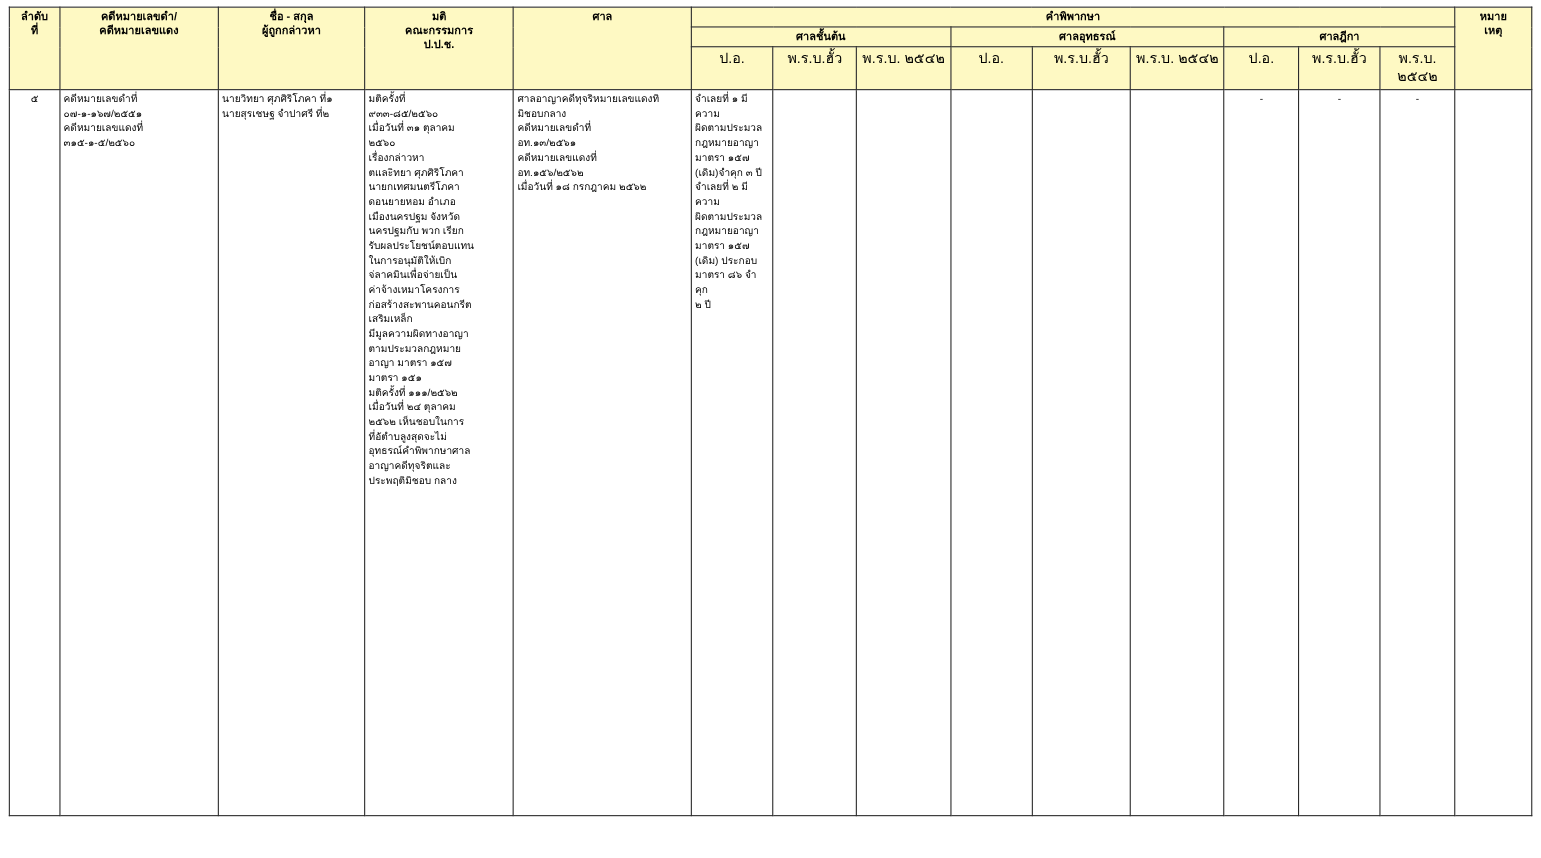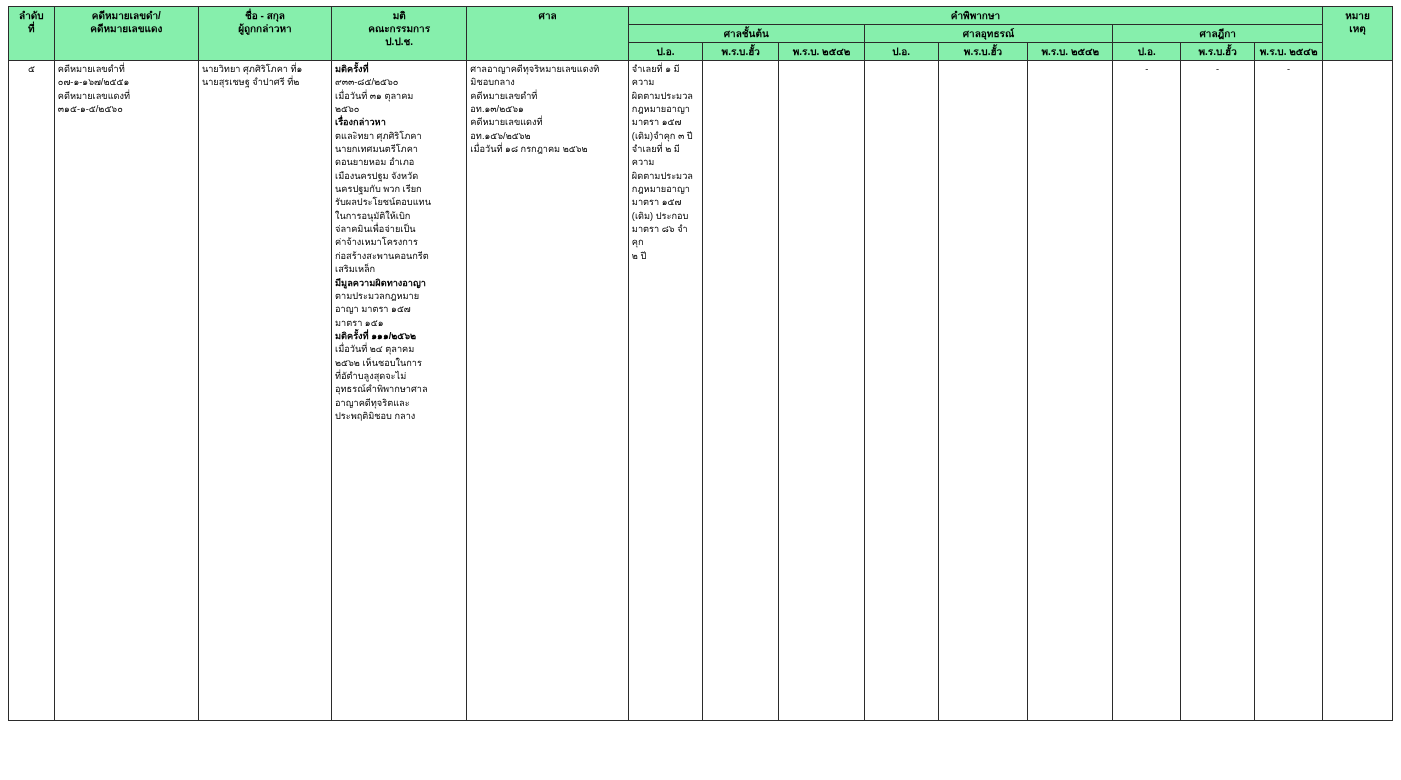--- a/index.html
+++ b/index.html
@@ -29,44 +29,44 @@
     color: #000;
   }
   table.doc th, table.doc td {
     border: 1px solid #2b2b2b;
     vertical-align: top;
     padding: 2px 3px;
     word-wrap: break-word;
     overflow-wrap: break-word;
   }
   thead th {
-    background: #86efac;
+    background: #fef9c3;
     text-align: center;
     vertical-align: middle;
     font-weight: bold;
     font-size: 10px;
     line-height: 1.3;
     padding: 3px 2px;
   }
   thead th.sub {
-    font-weight: bold;
-    font-size: 10px;
+    font-weight: normal;
+    font-size: 13px;
   }
   tbody td {
     background: #ffffff;
     font-size: 9.2px;
   }
   td.center {
     text-align: center;
   }
   .cell-lines p {
     margin: 0;
   }
   .b {
-    font-weight: bold;
+    font-weight: normal;
   }
   .colnum { text-align: center; }
   
   col.c-order   { width: 42px; }
   col.c-caseno  { width: 132px; }
   col.c-name    { width: 122px; }
   col.c-nacc    { width: 124px; }
   col.c-court   { width: 148px; }
   col.c-t1      { width: 68px; }
   col.c-t2      { width: 70px; }

